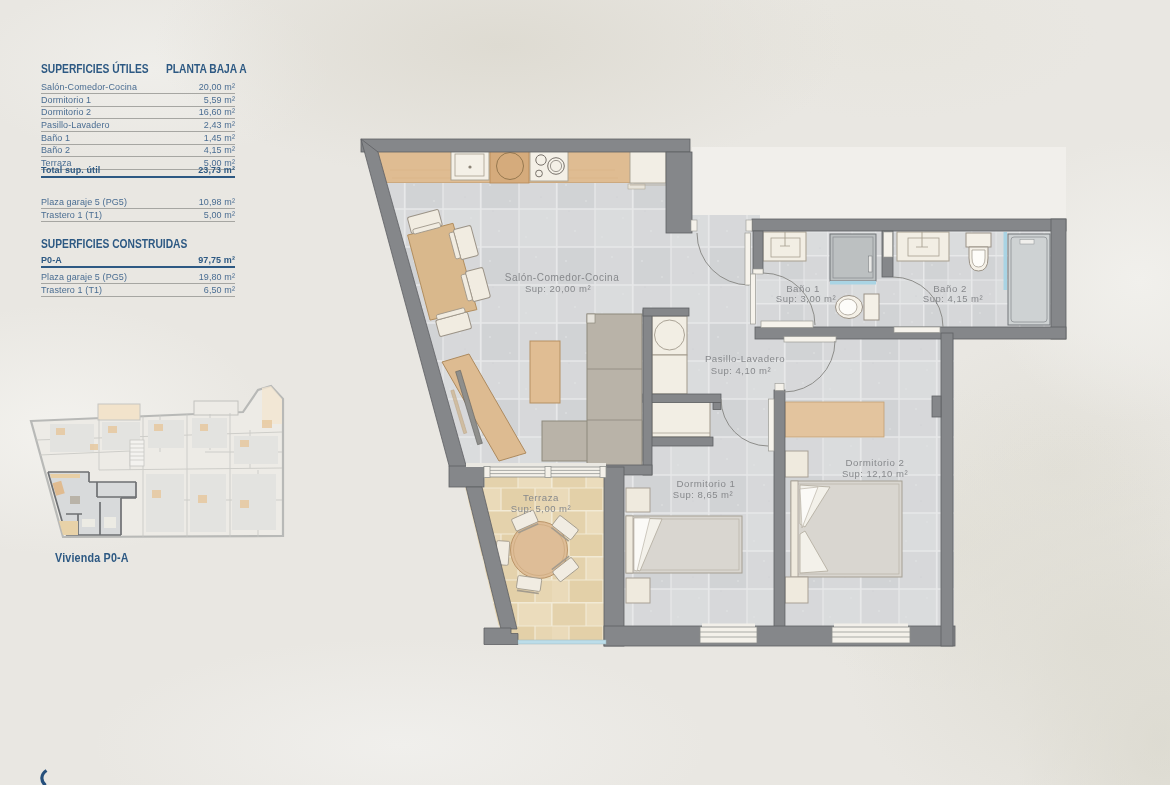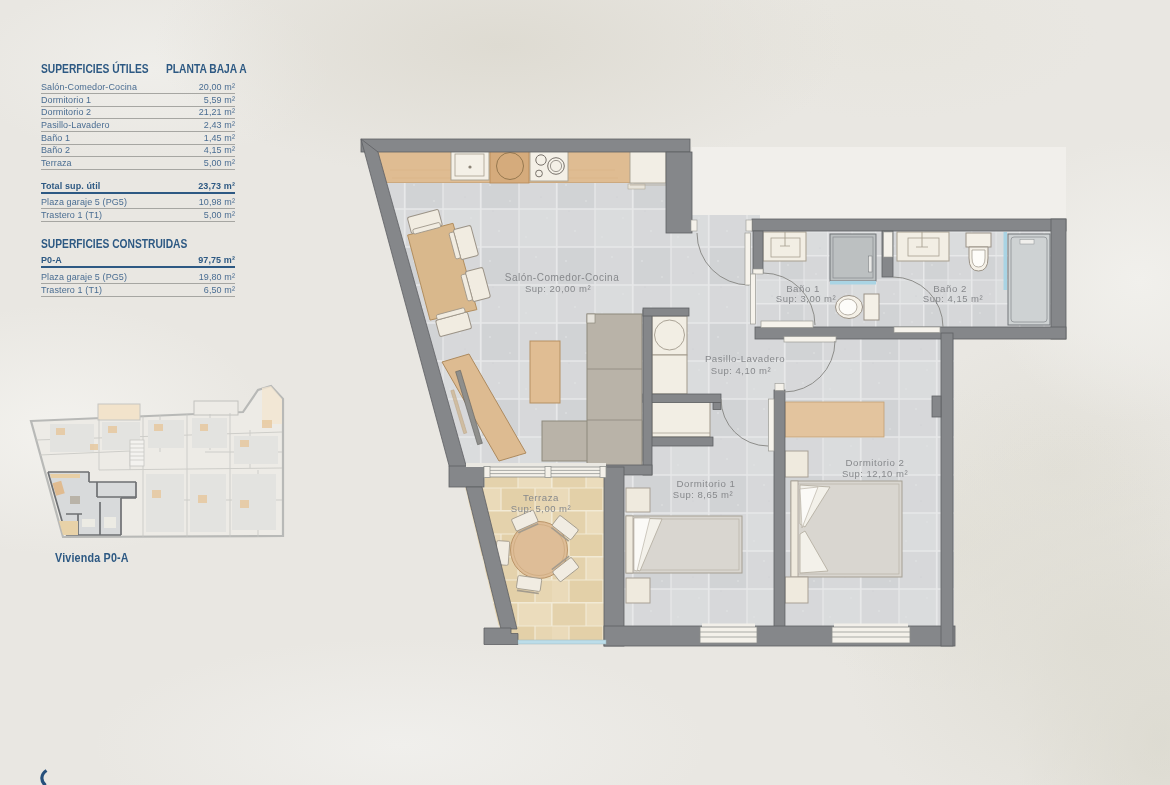--- a/index.html
+++ b/index.html
@@ -37,39 +37,39 @@
 <div class="row" style="top:79.8px;">
       <span class="l">Salón-Comedor-Cocina</span>
       <span class="v">20,00 m²</span>
     </div>
 <div class="row" style="top:92.5px;">
       <span class="l">Dormitorio 1</span>
       <span class="v">5,59 m²</span>
     </div>
 <div class="row" style="top:105.2px;">
       <span class="l">Dormitorio 2</span>
-      <span class="v">21,21 m²</span>
+      <span class="v">16,60 m²</span>
     </div>
 <div class="row" style="top:117.9px;">
       <span class="l">Pasillo-Lavadero</span>
       <span class="v">2,43 m²</span>
     </div>
 <div class="row" style="top:130.6px;">
       <span class="l">Baño 1</span>
       <span class="v">1,45 m²</span>
     </div>
 <div class="row" style="top:143.3px;">
       <span class="l">Baño 2</span>
       <span class="v">4,15 m²</span>
     </div>
 <div class="row" style="top:156px;">
       <span class="l">Terraza</span>
       <span class="v">5,00 m²</span>
     </div>
-<div class="row b" style="top:179px;">
+<div class="row b" style="top:163px;">
       <span class="l">Total sup. útil</span>
       <span class="v">23,73 m²</span>
     </div>
 <div class="row" style="top:194.8px;">
       <span class="l">Plaza garaje 5 (PG5)</span>
       <span class="v">10,98 m²</span>
     </div>
 <div class="row" style="top:207.5px;">
       <span class="l">Trastero 1 (T1)</span>
       <span class="v">5,00 m²</span>

